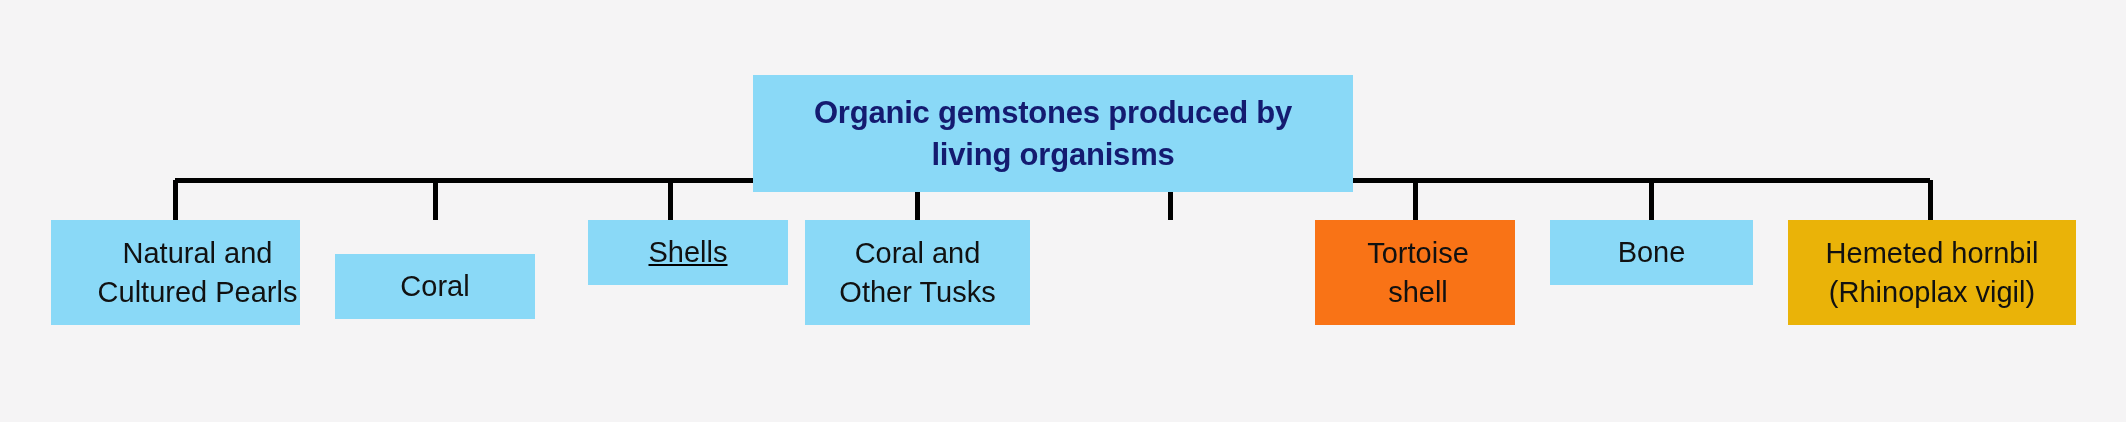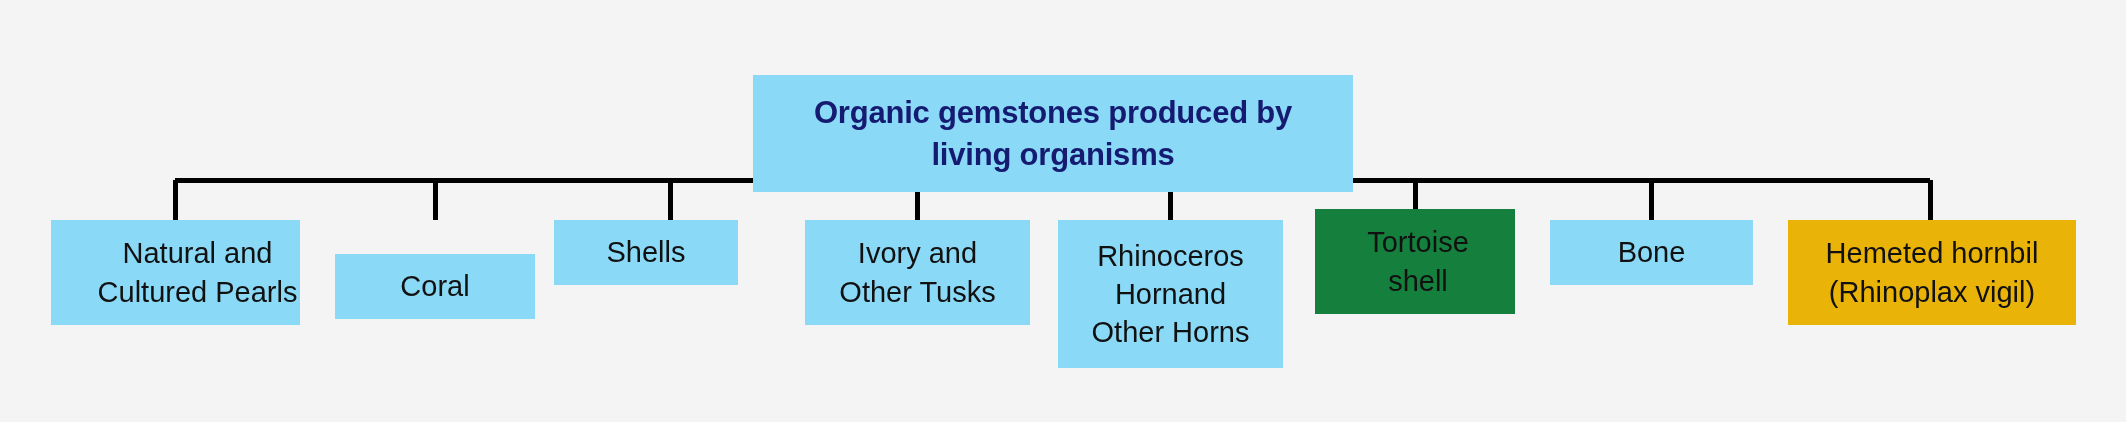--- a/index.html
+++ b/index.html
@@ -85,36 +85,31 @@
 
   <div class="node child" id="node-0" style="left: 51px; top: 220px; width: 249px; height: 105px; background: rgb(138, 217, 247); padding-left: 44px;">
     <span class="label">Natural and
 Cultured Pearls</span>
   </div>
 
   <div class="node child" id="node-1" style="left: 335px; top: 220px; width: 200px; height: 65px; background: rgb(138, 217, 247); margin-top: 34px;">
     <span class="label">Coral</span>
   </div>
 
-  <div class="node child" id="node-2" style="left: 554px; top: 220px; width: 184px; height: 65px; background: rgb(138, 217, 247);">
+  <div class="node child" id="node-2" style="left: 588px; top: 220px; width: 200px; height: 65px; background: rgb(138, 217, 247); text-decoration: underline;">
     <span class="label">Shells</span>
   </div>
 
   <div class="node child" id="node-3" style="left: 805px; top: 220px; width: 225px; height: 105px; background: rgb(138, 217, 247);">
-    <span class="label">Ivory and
+    <span class="label">Coral and
 Other Tusks</span>
   </div>
 
-  <div class="node child" id="node-4" style="left: 1058px; top: 220px; width: 225px; height: 148px; background: rgb(138, 217, 247);">
-    <span class="label">Rhinoceros
-Hornand
-Other Horns</span>
-  </div>
 
-  <div class="node child" id="node-5" style="left: 1315px; top: 209px; width: 200px; height: 105px; background: #15803d; padding-left: 6px;">
+  <div class="node child" id="node-5" style="left: 1315px; top: 220px; width: 200px; height: 105px; background: #f97316; padding-left: 6px;">
     <span class="label">Tortoise
 shell</span>
   </div>
 
   <div class="node child" id="node-6" style="left: 1550px; top: 220px; width: 203px; height: 65px; background: rgb(138, 217, 247);">
     <span class="label">Bone</span>
   </div>
 
   <div class="node child" id="node-7" style="left: 1788px; top: 220px; width: 288px; height: 105px; background: #eab308;">
     <span class="label">Hemeted hornbil

